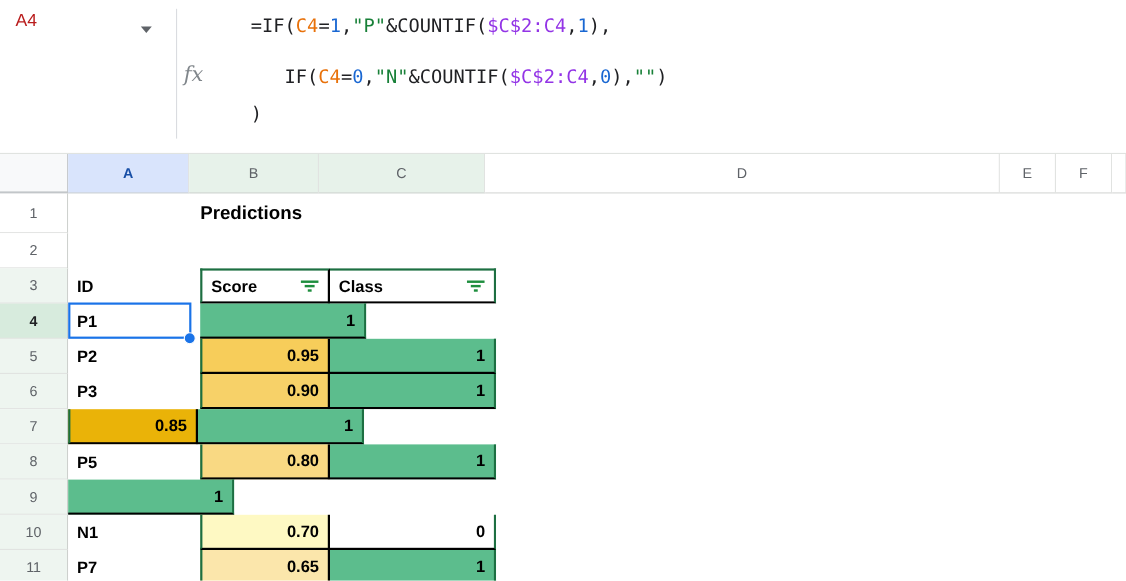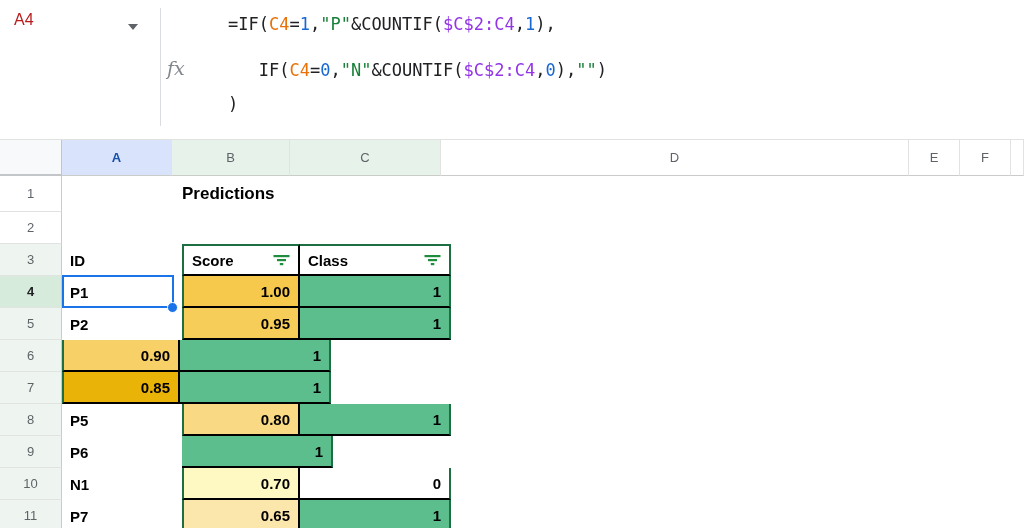--- a/index.html
+++ b/index.html
@@ -142,23 +142,20 @@
         </div>
         <div class="cell filler"></div>
       </div>
       <div class="sheet-row" style="height: 32px;">
         <div class="row-h selected" style="height: 32px;">
           <span>4</span>
         </div>
         <div class="cell a">
           <span>P1</span>
         </div>
-        <div class="cell b table-b" style="background: rgb(246, 201, 77);">
-          <span>1.00</span>
-        </div>
         <div class="cell c table-c" style="background: rgb(92, 189, 141);">
           <span>1</span>
         </div>
         <div class="cell filler"></div>
       </div>
       <div class="sheet-row" style="height: 32px;">
         <div class="row-h filter" style="height: 32px;">
           <span>5</span>
         </div>
         <div class="cell a">
@@ -169,20 +166,23 @@
         </div>
         <div class="cell c table-c" style="background: rgb(92, 189, 141);">
           <span>1</span>
         </div>
         <div class="cell filler"></div>
       </div>
       <div class="sheet-row" style="height: 32px;">
         <div class="row-h filter" style="height: 32px;">
           <span>6</span>
         </div>
+        <div class="cell a">
+          <span>P3</span>
+        </div>
         <div class="cell b table-b" style="background: rgb(247, 209, 104);">
           <span>0.90</span>
         </div>
         <div class="cell c table-c" style="background: rgb(92, 189, 141);">
           <span>1</span>
         </div>
         <div class="cell filler"></div>
       </div>
       <div class="sheet-row" style="height: 32px;">
         <div class="row-h filter" style="height: 32px;">
@@ -208,23 +208,20 @@
         </div>
         <div class="cell c table-c" style="background: rgb(92, 189, 141);">
           <span>1</span>
         </div>
         <div class="cell filler"></div>
       </div>
       <div class="sheet-row" style="height: 32px;">
         <div class="row-h filter" style="height: 32px;">
           <span>9</span>
         </div>
-        <div class="cell a">
-          <span>P6</span>
-        </div>
         <div class="cell c table-c" style="background: rgb(92, 189, 141);">
           <span>1</span>
         </div>
         <div class="cell filler"></div>
       </div>
       <div class="sheet-row" style="height: 32px;">
         <div class="row-h filter" style="height: 32px;">
           <span>10</span>
         </div>
         <div class="cell a">

